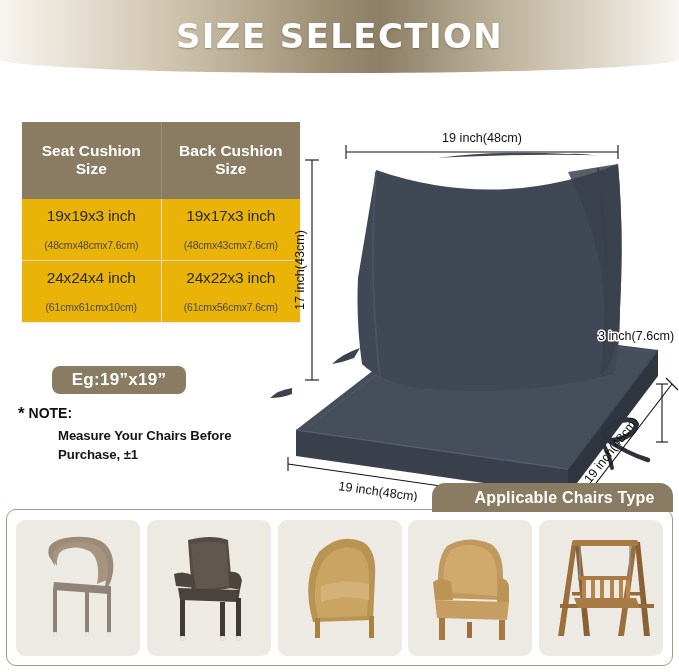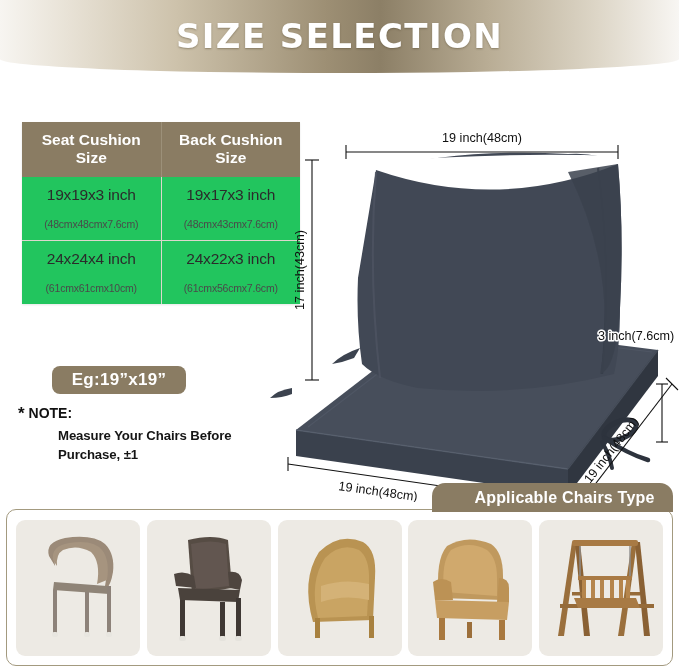--- a/index.html
+++ b/index.html
@@ -39,27 +39,27 @@
     border-collapse: collapse;
     background: #f0ece5;
     box-shadow: 0 1px 2px rgba(0,0,0,0.10);
   }
   .size-table th {
     background: #8a7c63;
     color: #ffffff;
     font-size: 15.5px;
     font-weight: bold;
     line-height: 1.18;
-    padding: 9px 4px;
+    padding: 20px 4px;
     width: 50%;
     border-right: 1px solid #9c9079;
   }
   .size-table th:last-child { border-right: none; }
   .size-table td {
-    background: #22c55e;
+    background: #eab308;
     text-align: center;
     padding: 8px 2px 9px;
     border-right: 1px solid #dcd7cd;
     border-bottom: 1px solid #dcd7cd;
     vertical-align: middle;
   }
   .size-table tr:last-child td { border-bottom: none; }
   .size-table td:last-child { border-right: none; }
   .sz-in { font-size: 15.5px; color: #2b2b2b; letter-spacing: -0.2px; }
   .sz-cm { font-size: 10.5px; color: #4a4a4a; margin-top: 14px; letter-spacing: -0.2px; }

